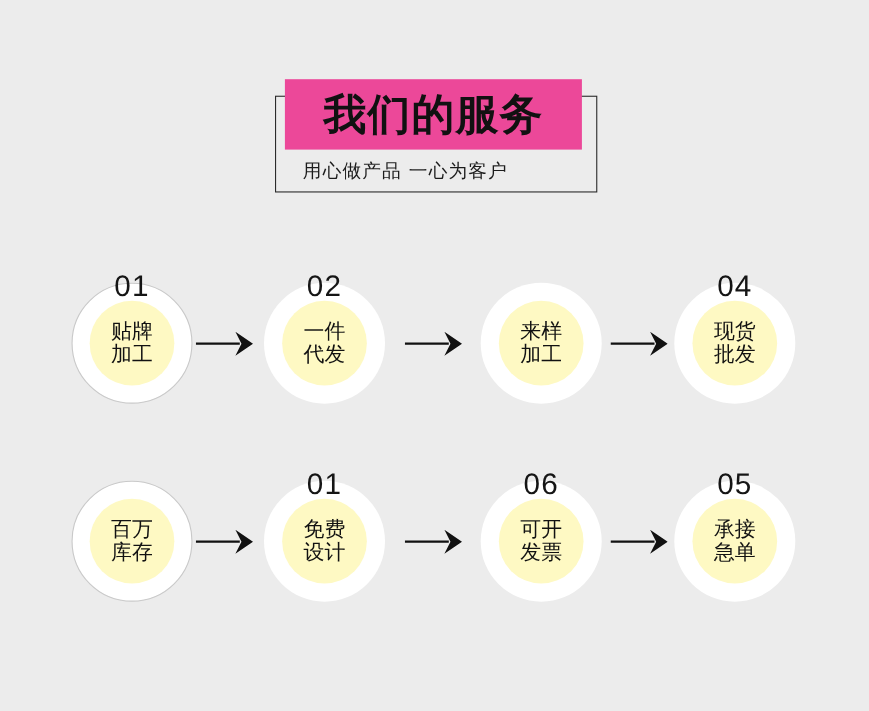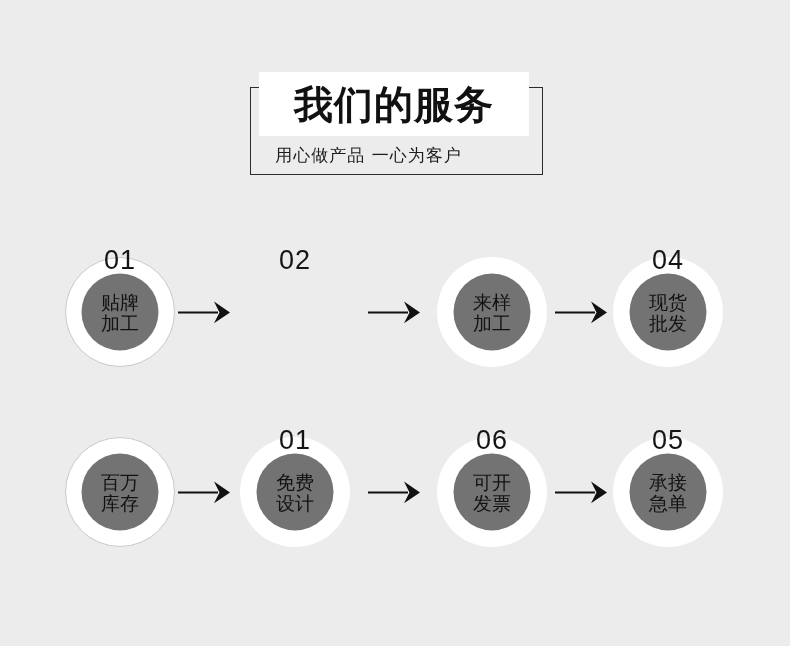--- a/index.html
+++ b/index.html
@@ -37,21 +37,21 @@
     height: 88px;
     border: 1px solid #2b2b2b;
     box-sizing: border-box;
   }
   .header-banner {
     position: absolute;
     left: 259px;
     top: 72px;
     width: 270px;
     height: 64px;
-    background: #ffffff;
+    background: #ec4899;
     display: flex;
     align-items: center;
     justify-content: center;
   }
   .header-title {
     font-family: "DejaVu Sans", "Liberation Sans", sans-serif;
     font-size: 39px;
     font-weight: 700;
     color: #111111;
     letter-spacing: 1px;
@@ -107,21 +107,21 @@
     border: 1px solid #c9c9c9;
   }
   .step-circle-inner {
     position: absolute;
     left: 50%;
     top: 50%;
     transform: translate(-50%, -50%);
     width: 77px;
     height: 77px;
     border-radius: 50%;
-    background: #737373;
+    background: #fef9c3;
     display: flex;
     flex-direction: column;
     align-items: center;
     justify-content: center;
   }
   .step-label-line {
     font-family: "DejaVu Sans", "Liberation Sans", sans-serif;
     font-size: 19px;
     font-weight: 400;
     color: #121212;
@@ -183,20 +183,26 @@
     </div>
 
     <div class="step-arrow a0">
       <svg width="52" height="30" viewBox="0 0 52 30" aria-hidden="true">
         <path d="M0 14.4 L40 14.4 L40 16.4 L0 16.4 Z" fill="#111111"></path>
         <path d="M36 4.5 L52 15.4 L36 26.3 L41.5 15.4 Z" fill="#111111"></path>
       </svg>
     </div>
 
     <div class="step c1">
+      <div class="step-circle-outer">
+        <div class="step-circle-inner">
+          <span class="step-label-line">一件</span>
+          <span class="step-label-line">代发</span>
+        </div>
+      </div>
       <div class="step-number">02</div>
     </div>
 
     <div class="step-arrow a1">
       <svg width="52" height="30" viewBox="0 0 52 30" aria-hidden="true">
         <path d="M0 14.4 L40 14.4 L40 16.4 L0 16.4 Z" fill="#111111"></path>
         <path d="M36 4.5 L52 15.4 L36 26.3 L41.5 15.4 Z" fill="#111111"></path>
       </svg>
     </div>
 

